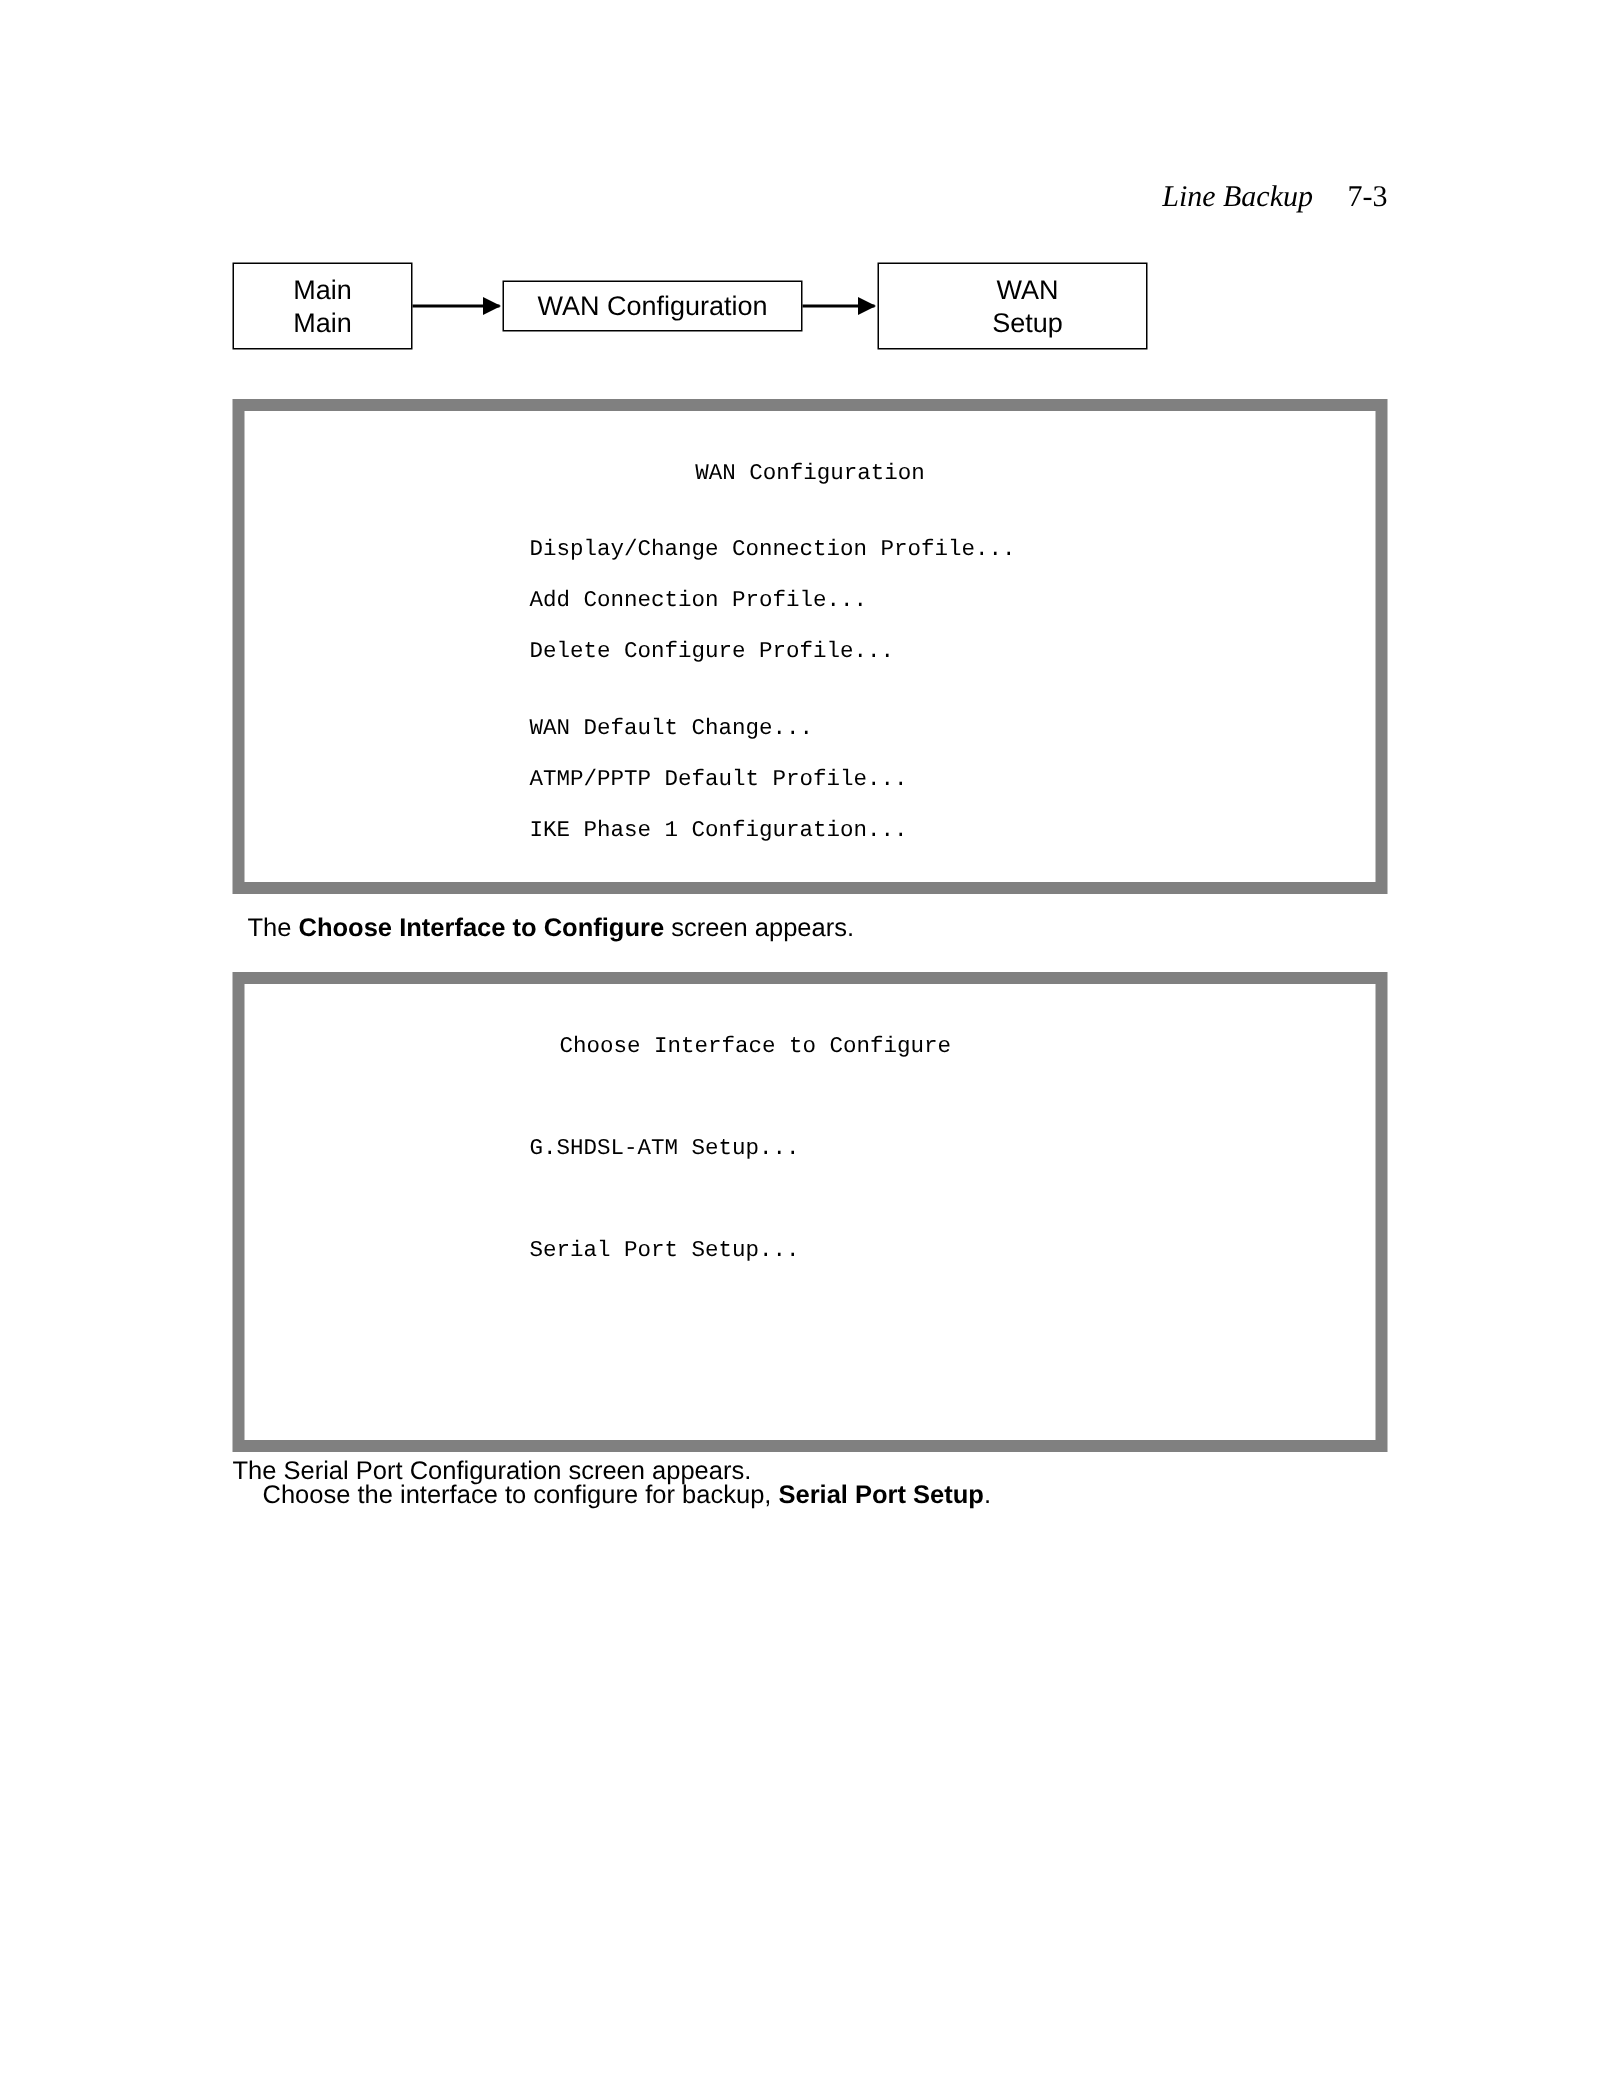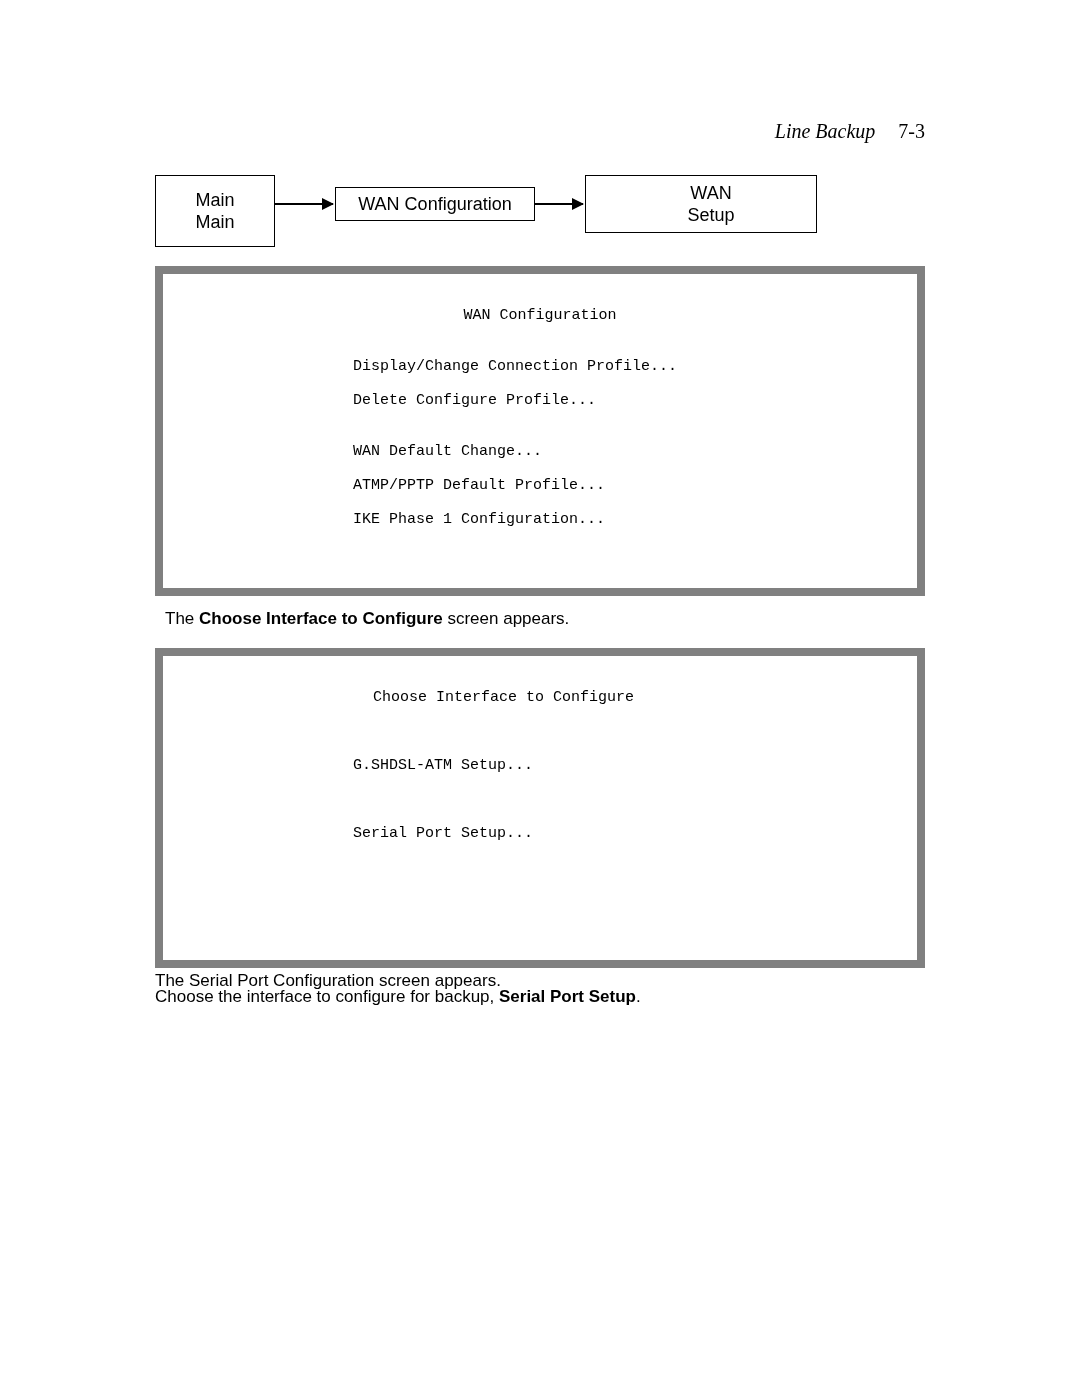--- a/index.html
+++ b/index.html
@@ -41,23 +41,23 @@
     border: 1.5px solid #000;
     background: #fff;
     font-size: 18px;
     line-height: 22px;
     text-align: center;
     display: flex;
     align-items: center;
     justify-content: center;
     box-sizing: border-box;
   }
-  .fbox.main { left: 0;   top: 0; width: 120px; height: 72px; }
+  .fbox.main { left: 0;   top: 0; width: 120px; height: 58px; }
   .fbox.wanc { left: 180px; top: 12px; width: 200px; height: 34px; }
-  .fbox.wset { left: 430px; top: 0; width: 232px; height: 58px; padding-left: 20px; }
+  .fbox.wset { left: 430px; top: 0; width: 180px; height: 58px; padding-left: 20px; }
 
   .arrow {
     position: absolute;
     top: 28px;
     height: 2px;
     background: #000;
   }
   .arrow::after {
     content: "";
     position: absolute;
@@ -89,21 +89,21 @@
   .term.t2 { top: 648px; height: 320px; }
 
   .caption {
     position: absolute;
     left: 155px;
     right: 155px;
     font-size: 17px;
     line-height: 26px;
   }
   .caption.c1 { top: 606px; margin-left: 10px; }
-  .caption.c2 { top: 984px; }
+  .caption.c2 { top: 984px; margin-left: 20px; }
   .caption.c3 { top: 968px; }
   .caption b { font-weight: 700; }
 
   .term .title { text-align: center; }
   .term .indent { padding-left: 170px; }
   .term .indent2 { padding-left: 170px; }
 
   .t2 .title { text-align: left; padding-left: 190px; }
 </style>
 </head>
@@ -133,20 +133,21 @@
         <span>WAN</span><br>
         <span>Setup</span>
       </div>
     </div>
   </div>
 
   <div class="term t1">
 <div class="title">WAN Configuration</div>
 <div class="indent"></div>
 <div class="indent">Display/Change Connection Profile...</div>
+<div class="indent">Add Connection Profile...</div>
 <div class="indent">Delete Configure Profile...</div>
 <div class="indent"></div>
 <div class="indent">WAN Default Change...</div>
 <div class="indent">ATMP/PPTP Default Profile...</div>
 <div class="indent">IKE Phase 1 Configuration...</div>
 
 <div class="indent"></div>
 
 <div class="indent"></div>
 

